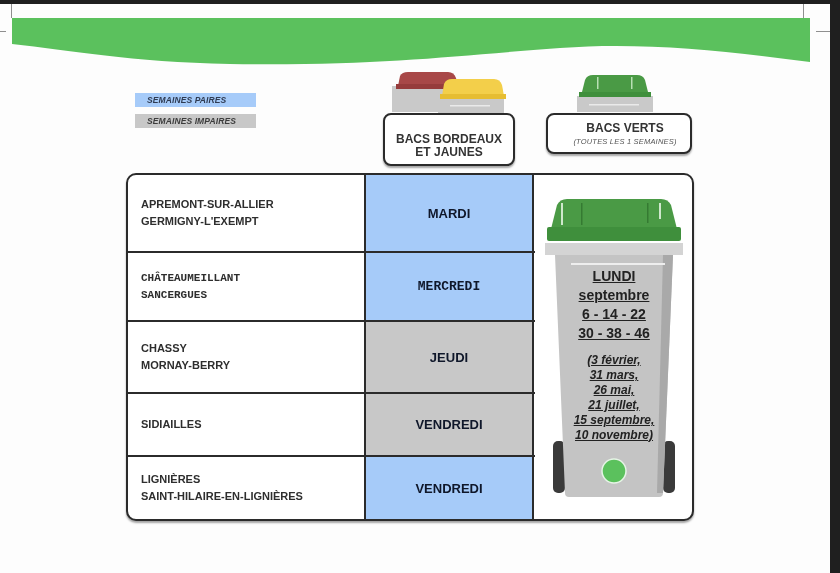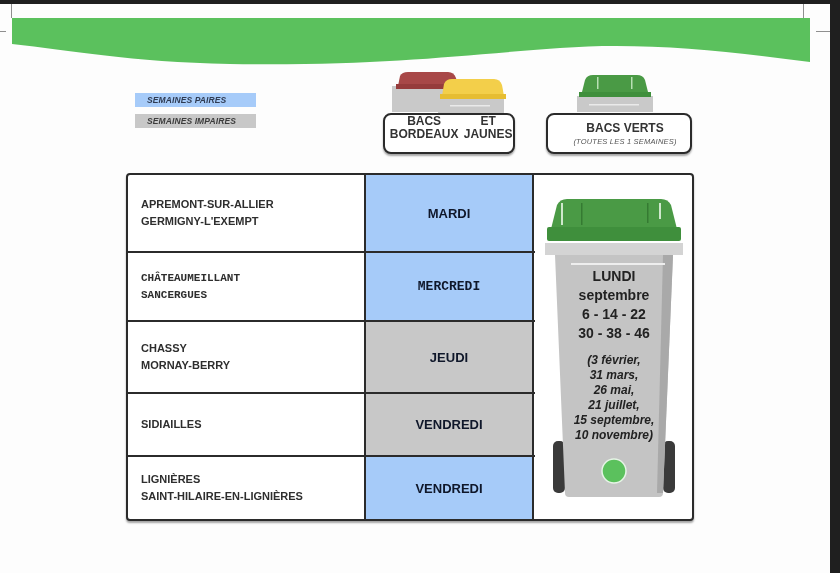--- a/index.html
+++ b/index.html
@@ -24,28 +24,28 @@
   .legend-even { top: 89px; width: 97px; background: #a6cbf9; }
   .legend-odd { top: 110px; width: 97px; background: #c8c8c8; color: #3c3c3c; }
 
   .label-box {
     position: absolute; background: #fff; border: 2.5px solid #2b2b2b; border-radius: 8px;
     box-shadow: 0 2px 2px rgba(0,0,0,0.35);
     text-align: center; color: #333;
   }
   .label-box .main { font-weight: bold; font-size: 12px; line-height: 13px; }
   .label-box .sub { font-style: italic; font-size: 7.5px; color: #555; margin-top: 2px; letter-spacing: 0.2px; }
-  .lb1 { left: 383px; top: 109px; width: 128px; height: 37px; padding-top: 0; display:flex; justify-content:center; }
+  .lb1 { left: 383px; top: 109px; width: 128px; height: 37px; padding-top: 12px; display:flex; flex-direction:column; justify-content:center; }
   .lb2 { left: 546px; top: 109px; width: 130px; height: 37px; display:flex; flex-direction:column; justify-content:center;padding-left:12px; }
 
   .bin-illus { position: absolute; }
 
   .table-wrap {
     position: absolute; left: 126px; top: 169px; width: 568px; height: 348px;
-    border: 2.5px solid #2b2b2b; border-radius: 4px; background: #fff;
+    border: 2.5px solid #2b2b2b; border-radius: 10px; background: #fff;
     box-shadow: 0 2px 2px rgba(0,0,0,0.35); overflow: hidden; box-sizing: border-box;
   }
   .row { position: absolute; left: 0; width: 407px; border-bottom: 2px solid #2b2b2b; box-sizing: border-box; }
   .row:last-child { border-bottom: none; }
   .cell-town {
     position: absolute; left: 0; top: 0; bottom: 0; width: 238px;
     border-right: 2px solid #2b2b2b; box-sizing: border-box;
     display: flex; flex-direction: column; justify-content: center; padding-left: 13px;
   }
   .cell-town span { font-weight: bold; font-size: 11px; color: #2e2e2e; line-height: 17px; }
@@ -53,21 +53,21 @@
     position: absolute; left: 238px; top: 0; bottom: 0; width: 168px;
     border-right: 2px solid #2b2b2b; box-sizing: border-box;
     display: flex; align-items: center; justify-content: center;
     font-weight: bold; font-size: 13px; color: #0f172a;
   }
   .day-even { background: #a6cbf9; }
   .day-odd { background: #c8c8c8; }
 
   .green-col { position: absolute; left: 407px; top: 0; width: 158px; height: 344px; }
   .bin-text { position: absolute; left: 0; width: 158px; text-align: center; color: #222; font-weight: bold; }
-  .bin-text .line { display: block; }
+  .bin-text .line { display: block; text-decoration: underline; }
   .bt-main { top: 92px; font-size: 14px; line-height: 19px; }
   .bt-dates { top: 178px; font-style: italic; font-size: 12px; line-height: 15px; }
 </style>
 </head>
 <body>
 
 <div class="page">
 
   <div class="crop-mark" style="left:11px;top:0;width:1px;height:14px;"></div>
   <div class="crop-mark" style="left:0;top:27px;width:6px;height:1px;"></div>

